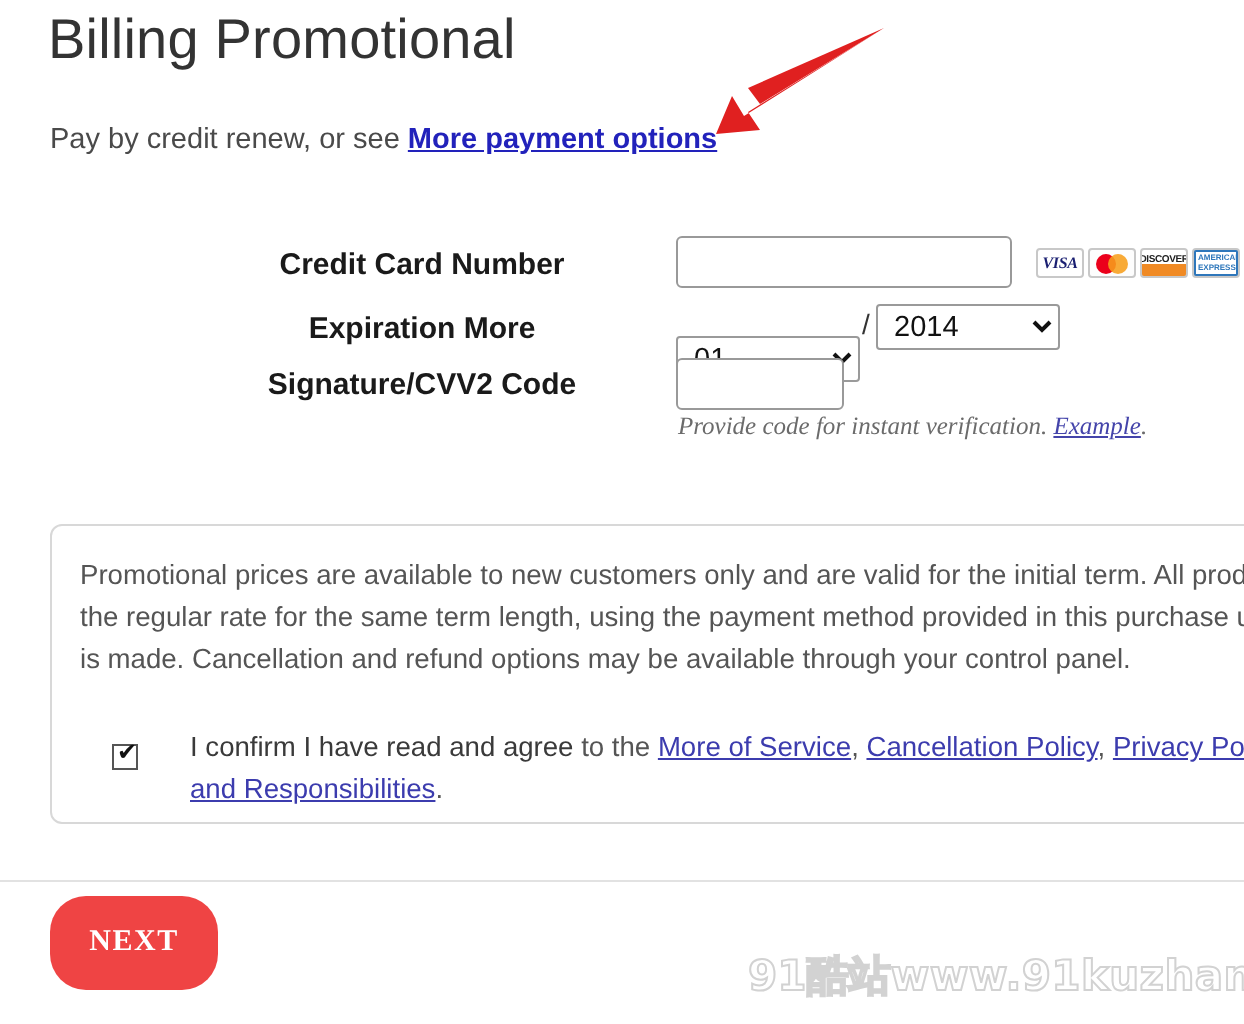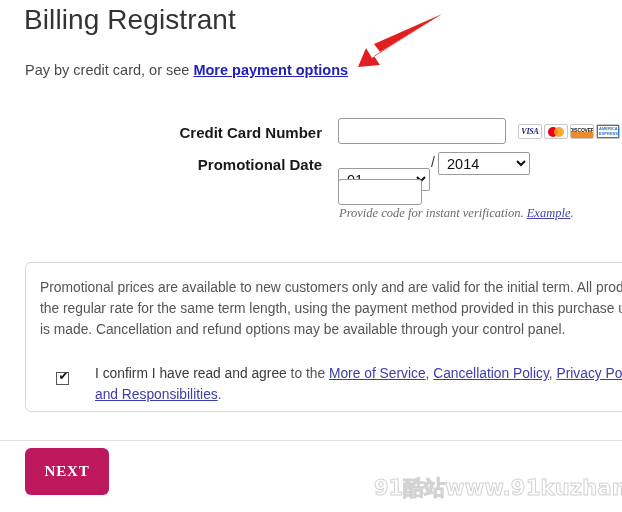--- a/index.html
+++ b/index.html
@@ -67,21 +67,21 @@
   .form-row {
     position: absolute;
     left: 0;
     width: 760px;
     height: 28px;
   }
   .field-label {
     position: absolute;
     left: 100px;
     width: 222px;
-    text-align: right;
+    text-align: center;
     font-size: 15px;
     font-weight: bold;
     color: #1a1a1a;
     white-space: nowrap;
   }
 
   .row-ccnum  { top: 118px; }
   .row-exp    { top: 151px; }
   .row-cvv    { top: 179px; }
 
@@ -288,23 +288,23 @@
     background: #e2e2e2;
   }
 
   .next-button {
     position: absolute;
     left: 25px;
     top: 448px;
     width: 84px;
     height: 47px;
     box-sizing: border-box;
-    background: #be185d;
+    background: #ef4444;
     border: none;
-    border-radius: 6px;
+    border-radius: 18px;
     color: #ffffff;
     font-family: "Liberation Serif", serif;
     font-weight: bold;
     font-size: 15px;
     letter-spacing: 0.8px;
     cursor: pointer;
   }
 
   
   .watermark {
@@ -321,46 +321,47 @@
     letter-spacing: 0.2px;
     user-select: none;
   }
   .watermark .wm-cn { letter-spacing: 0px; }
 </style>
 </head>
 <body>
 
 <div id="page">
 
-  <h1 class="page-title">Billing Registrant</h1>
-
-  <div class="subline"><span>Pay by credit card, or see </span><a href="#">More payment options</a></div>
+  <h1 class="page-title">Billing Promotional</h1>
+
+  <div class="subline"><span>Pay by credit renew, or see </span><a href="#">More payment options</a></div>
 
   <svg class="annotation-arrow" viewBox="0 0 110 62" xmlns="http://www.w3.org/2000/svg">
     <polygon points="106,2 36,46 30,36 22,55 44,53 38,44" fill="#e02020"></polygon>
     <polygon points="106,2 44,40 38,32" fill="#e02020"></polygon>
   </svg>
 
   <div class="form-row row-ccnum">
     <div class="field-label">Credit Card Number</div>
     <input class="txt txt-ccnum" type="text" value="" placeholder="" style="">
   </div>
 
   <div class="form-row row-exp">
-    <div class="field-label">Promotional Date</div>
+    <div class="field-label">Expiration More</div>
     <select class="sel sel-month">
       <option>01</option>
     </select>
     <span class="exp-slash">/</span>
     <select class="sel sel-year">
       <option>2014</option>
     </select>
   </div>
 
   <div class="form-row row-cvv">
+    <div class="field-label">Signature/CVV2 Code</div>
     <input class="txt txt-cvv" type="text" value="" placeholder="" style="">
   </div>
 
   <div class="hint"><span>Provide code for instant verification. </span><a href="#">Example</a><span>.</span></div>
 
   <div class="card-logos">
     <div class="cardlogo cl-visa">
       <span class="vtext">VISA</span>
     </div>
     <div class="cardlogo cl-mc">

